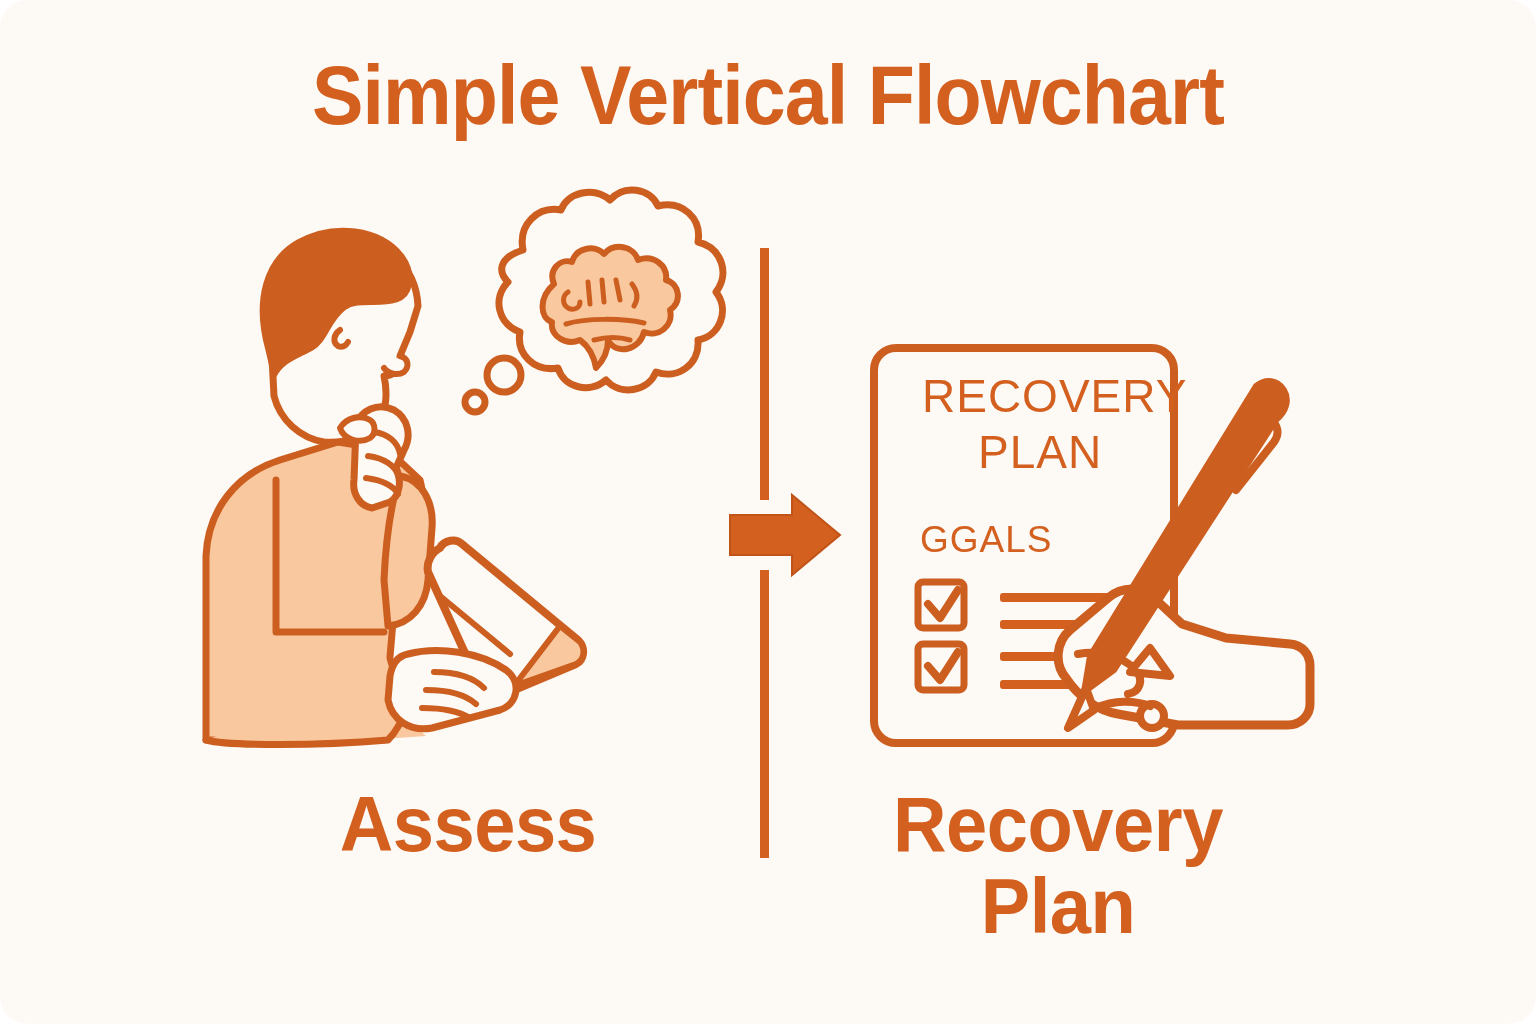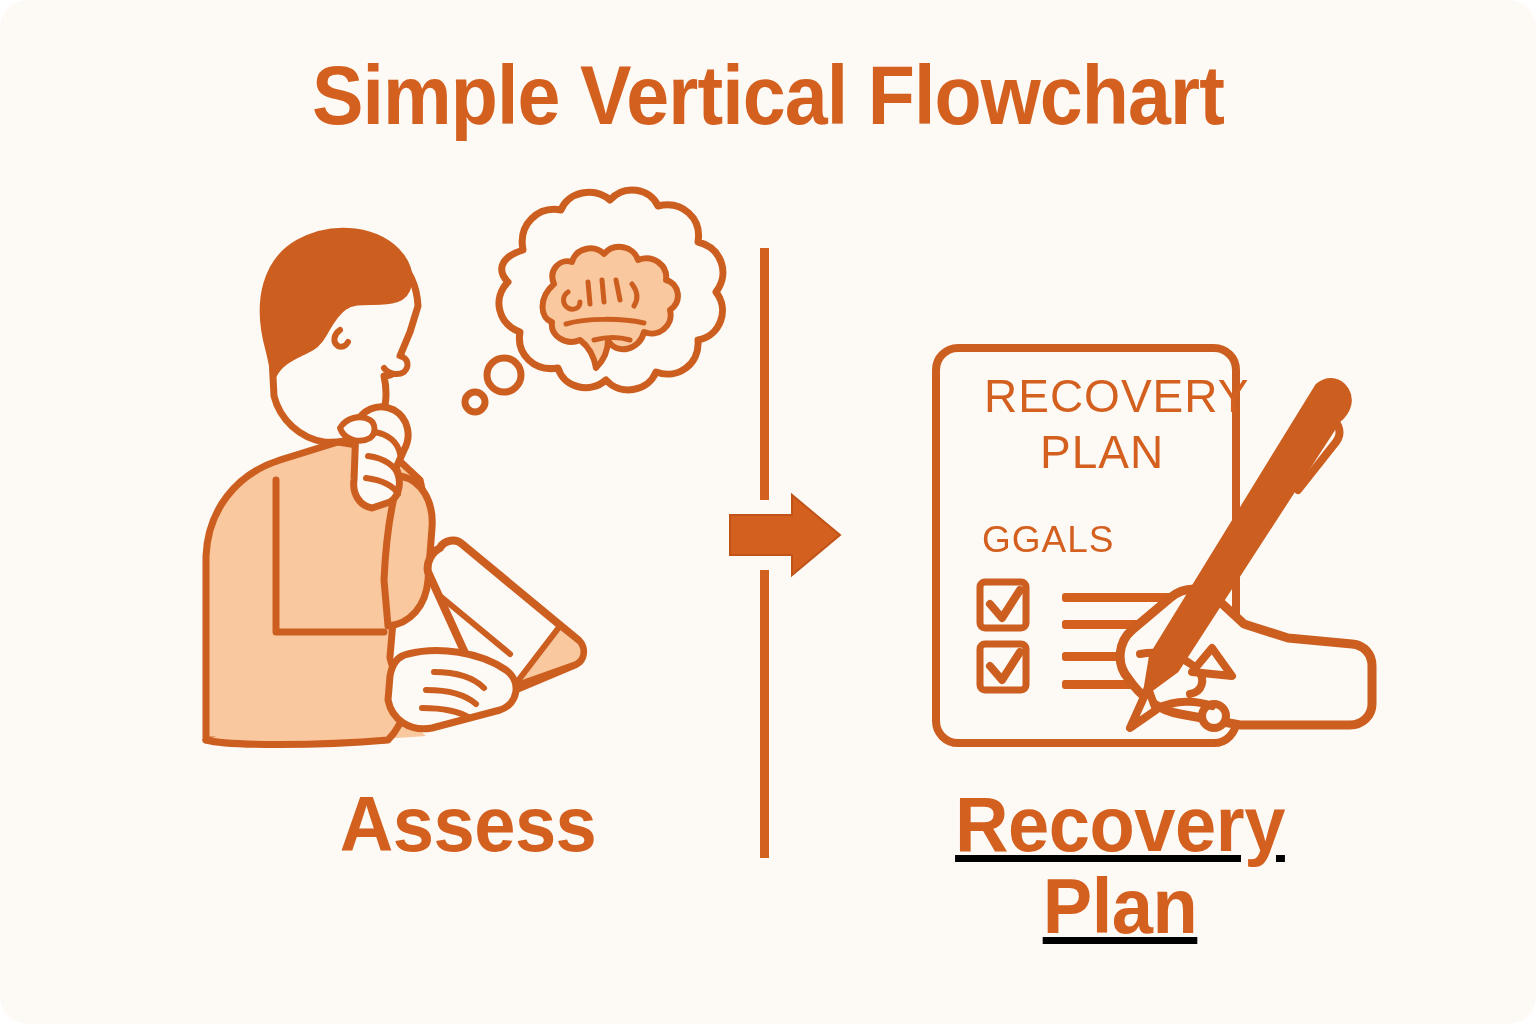--- a/index.html
+++ b/index.html
@@ -37,21 +37,21 @@
     transform-origin: 50% 0;
     white-space: nowrap;
   }
 
   
   .node {
     position: absolute;
     top: 180px;
   }
   #node-assess  { left: 188px;  width: 560px; }
-  #node-plan    { left: 840px;  width: 560px; text-decoration: underline; }
+  #node-plan    { left: 778px;  width: 560px; }
 
   .node-figure {
     position: relative;
     width: 100%;
     height: 580px;
   }
   .node-figure svg {
     position: absolute;
     left: 0;
     top: 0;

